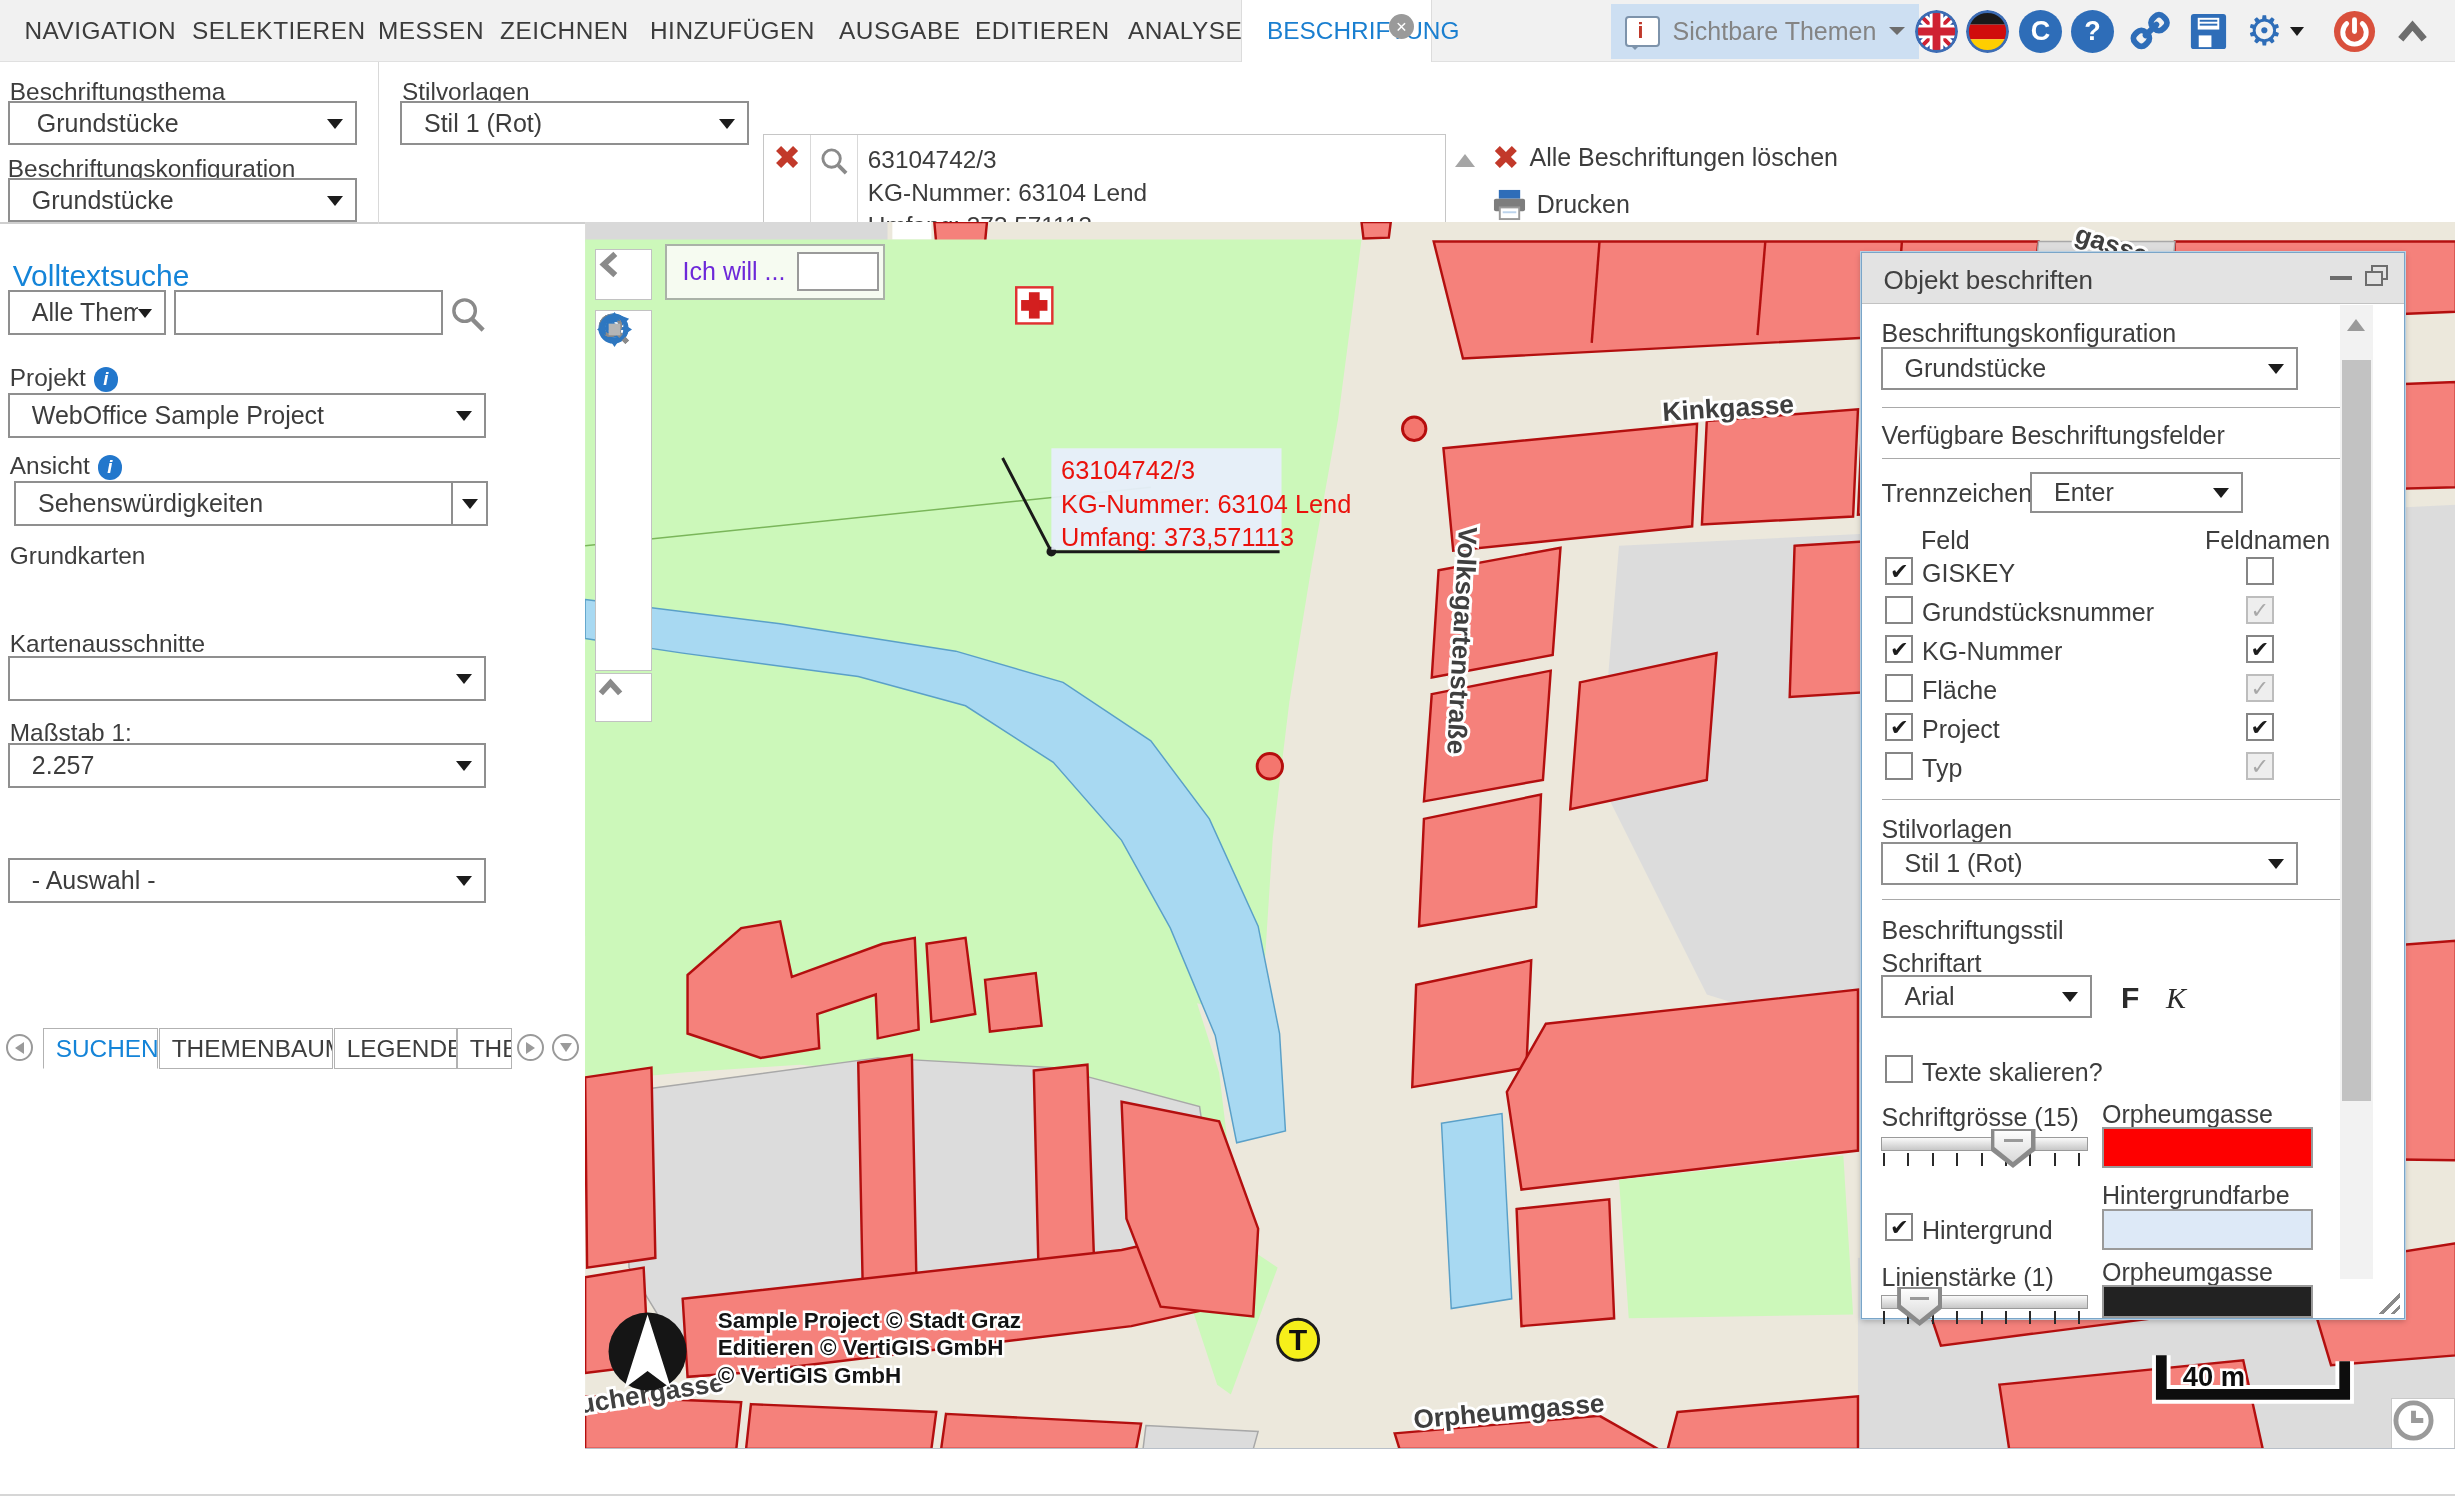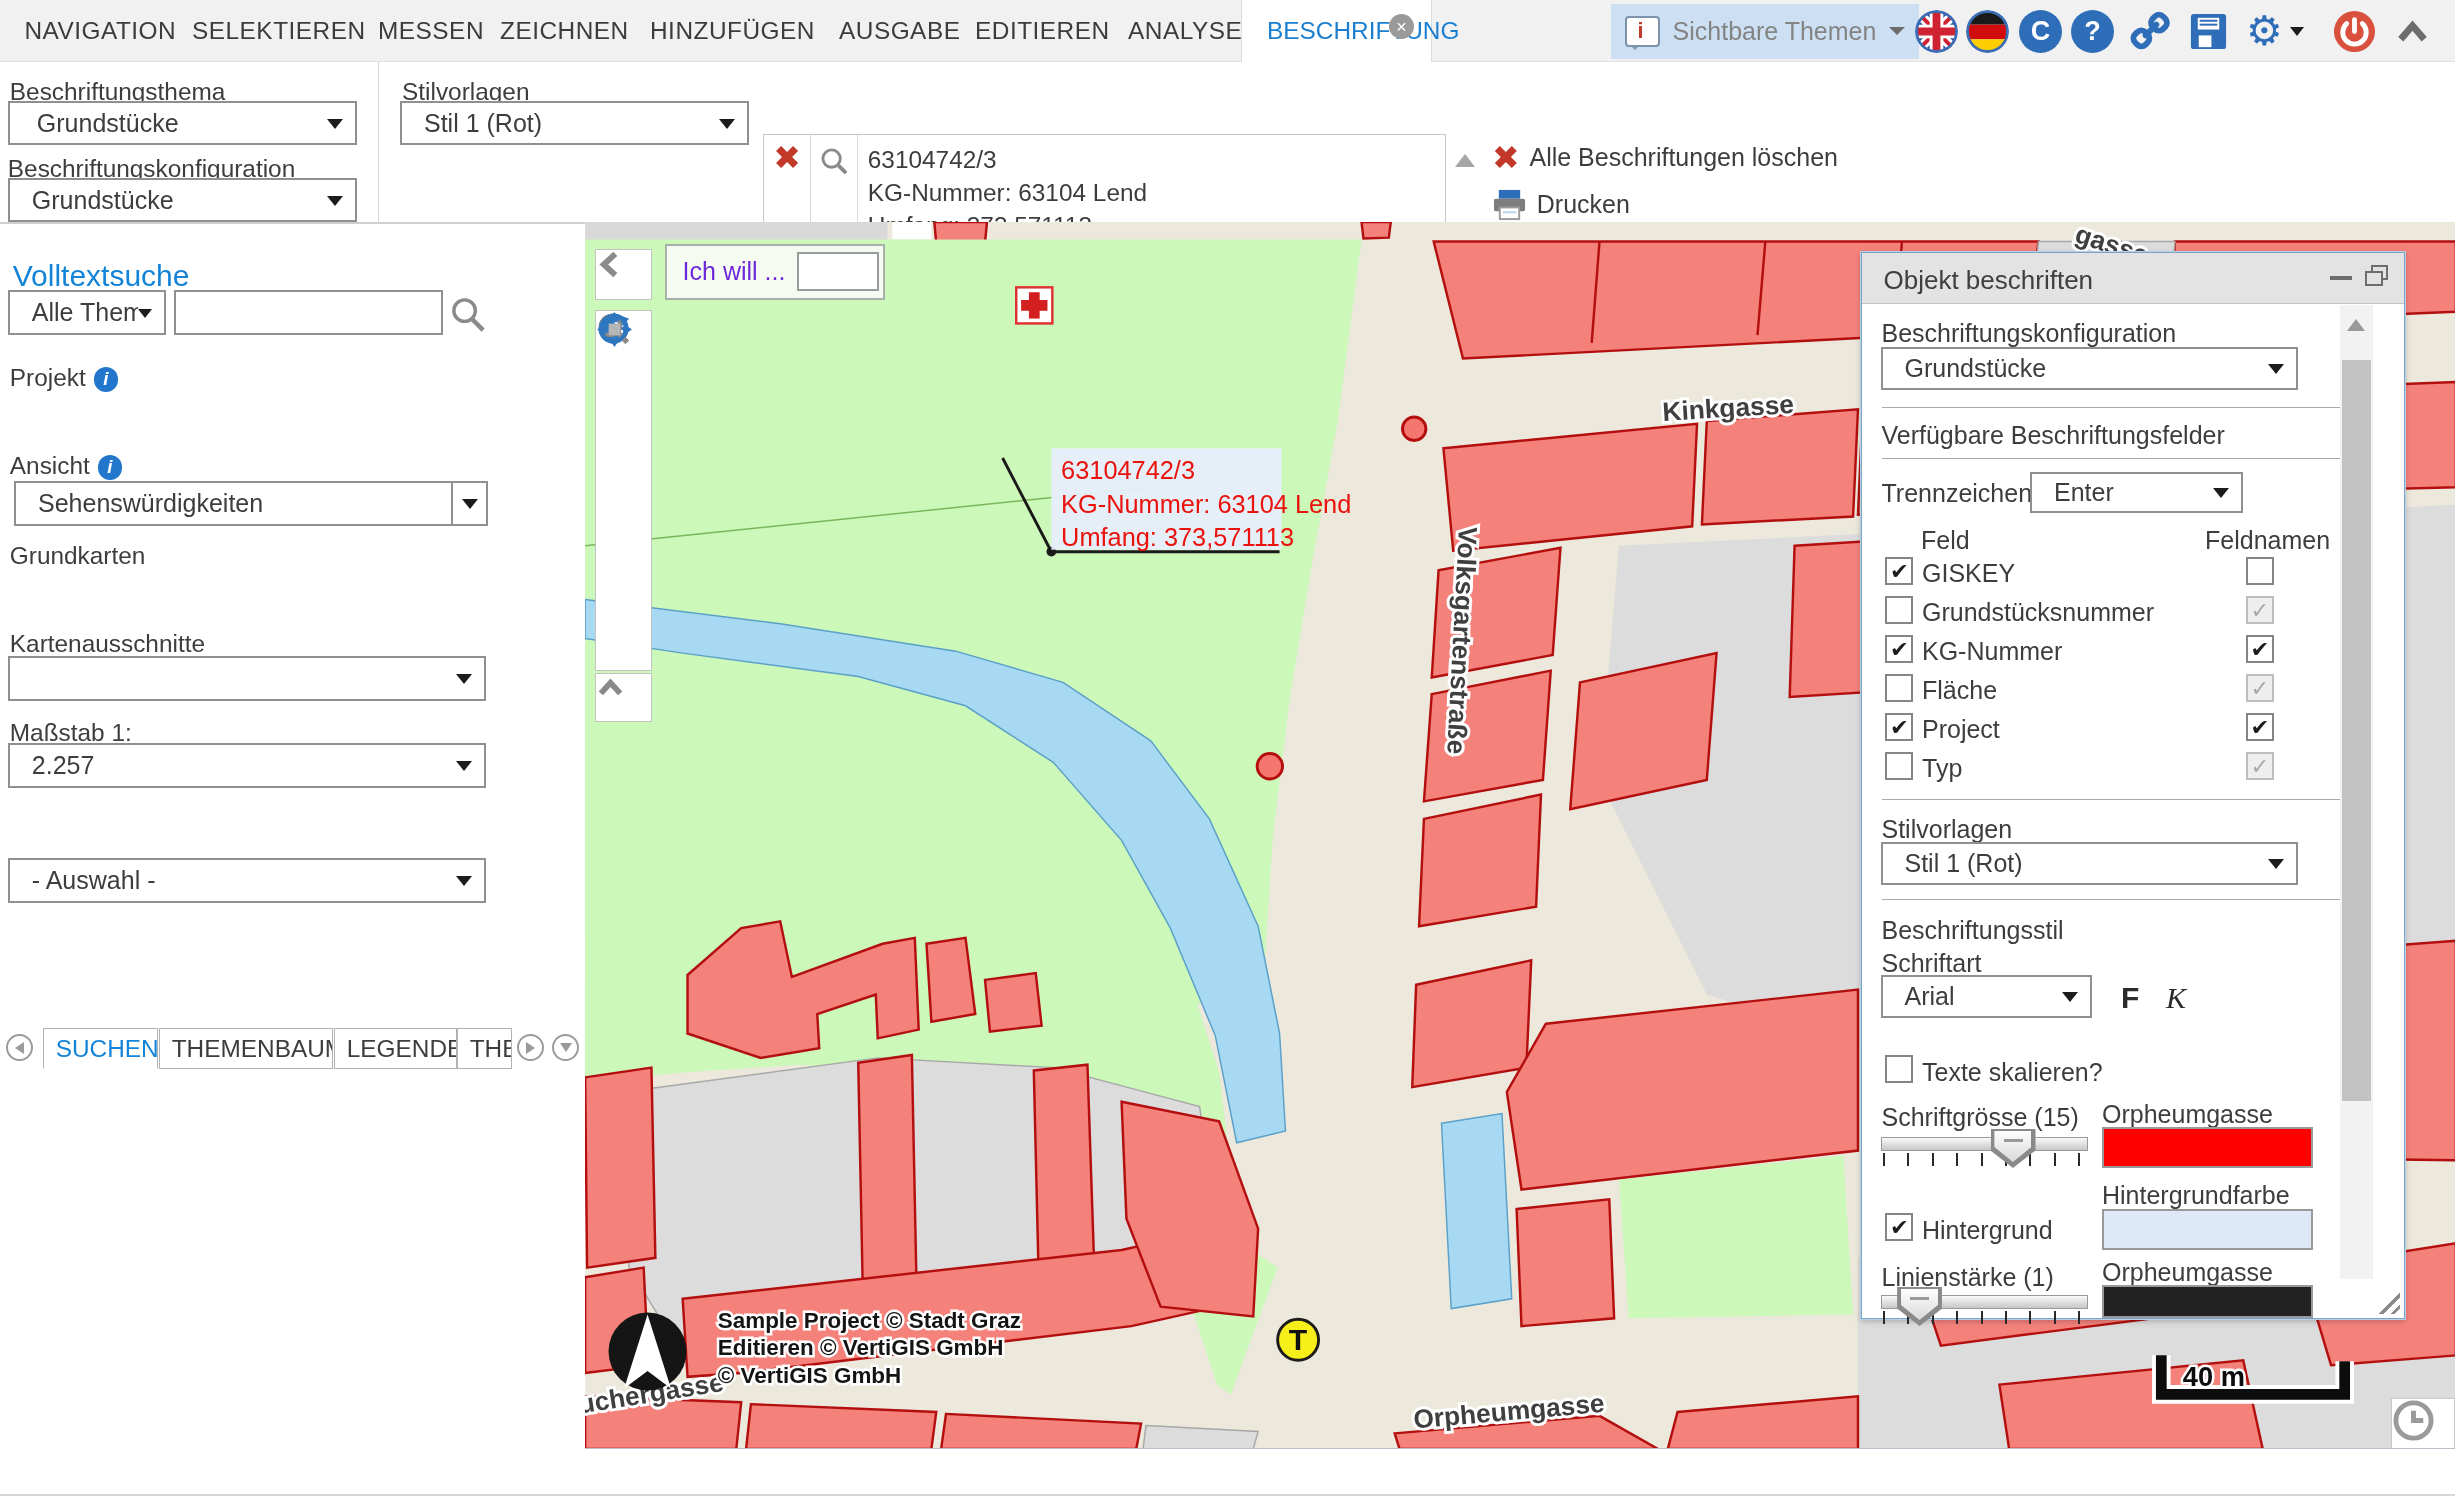--- a/index.html
+++ b/index.html
@@ -286,20 +286,24 @@
       <span class="sel-txt">Alle Themen</span>
         <span class="arr" style="border-width:7.8px;border-top-width:9.8px"></span>
     </div>
     <input class="input-box" style="left: 174px; top: 64px; width: 269px; height: 45px; font-size: 24.4px; padding: 0px 7.8px;" value="">
     <svg style="position:absolute;left:449px;top:70px" width="39" height="39" viewBox="0 0 40 40">
       <circle cx="16" cy="15" r="11" fill="none" stroke="#8a8a8a" stroke-width="3.5"></circle>
       <line x1="24" y1="24" x2="35" y2="35" stroke="#8a8a8a" stroke-width="4.5"></line>
       </svg>
 
     <div class="sb-label" style="left:9.8px;top:138px"><span>Projekt</span><span class="info-dot">i</span></div>
+    <div class="sel" style="left:7.8px;top:167px;width:478px;height:45px">
+      <span class="sel-txt">WebOffice Sample Project</span>
+        <span class="arr"></span>
+    </div>
 
     <div class="sb-label" style="left:9.8px;top:226px"><span>Ansicht</span><span class="info-dot">i</span></div>
     <div class="sel" style="left:14px;top:255px;width:441px;height:45px">
       <span class="sel-txt">Sehenswürdigkeiten</span>
     </div>
     <div class="arrbox" style="left:451px;top:255px;width:37px;height:45px">
         <span class="arr"></span>
       </div>
 
     <div class="sb-label" style="left:9.8px;top:316px">Grundkarten</div>

